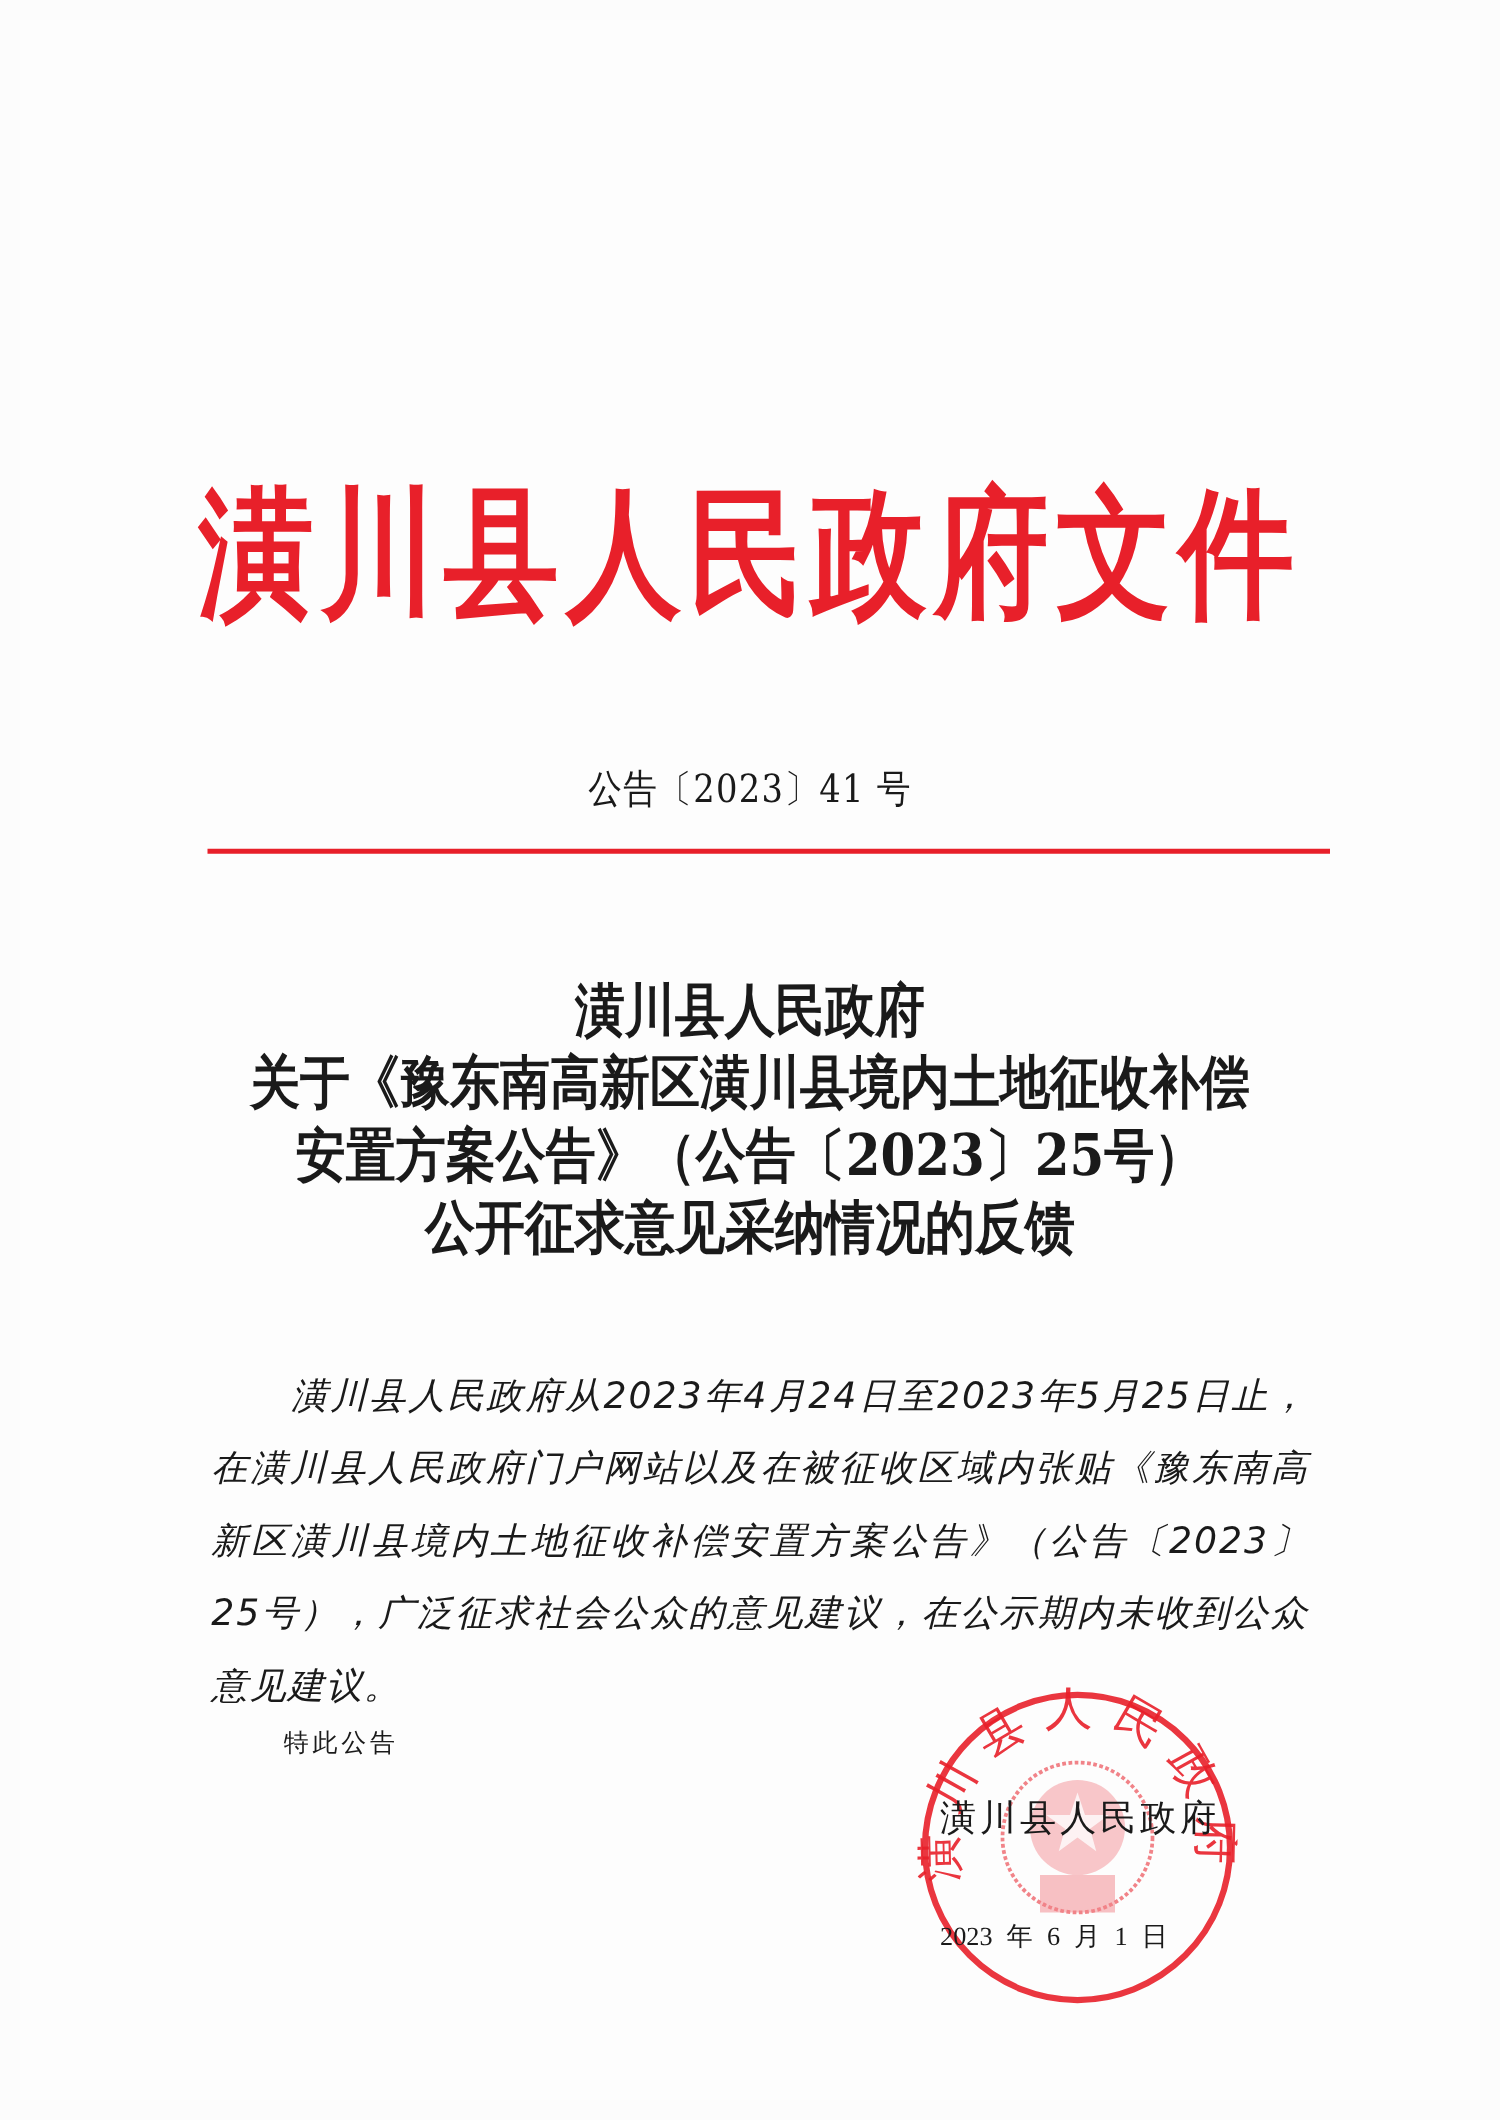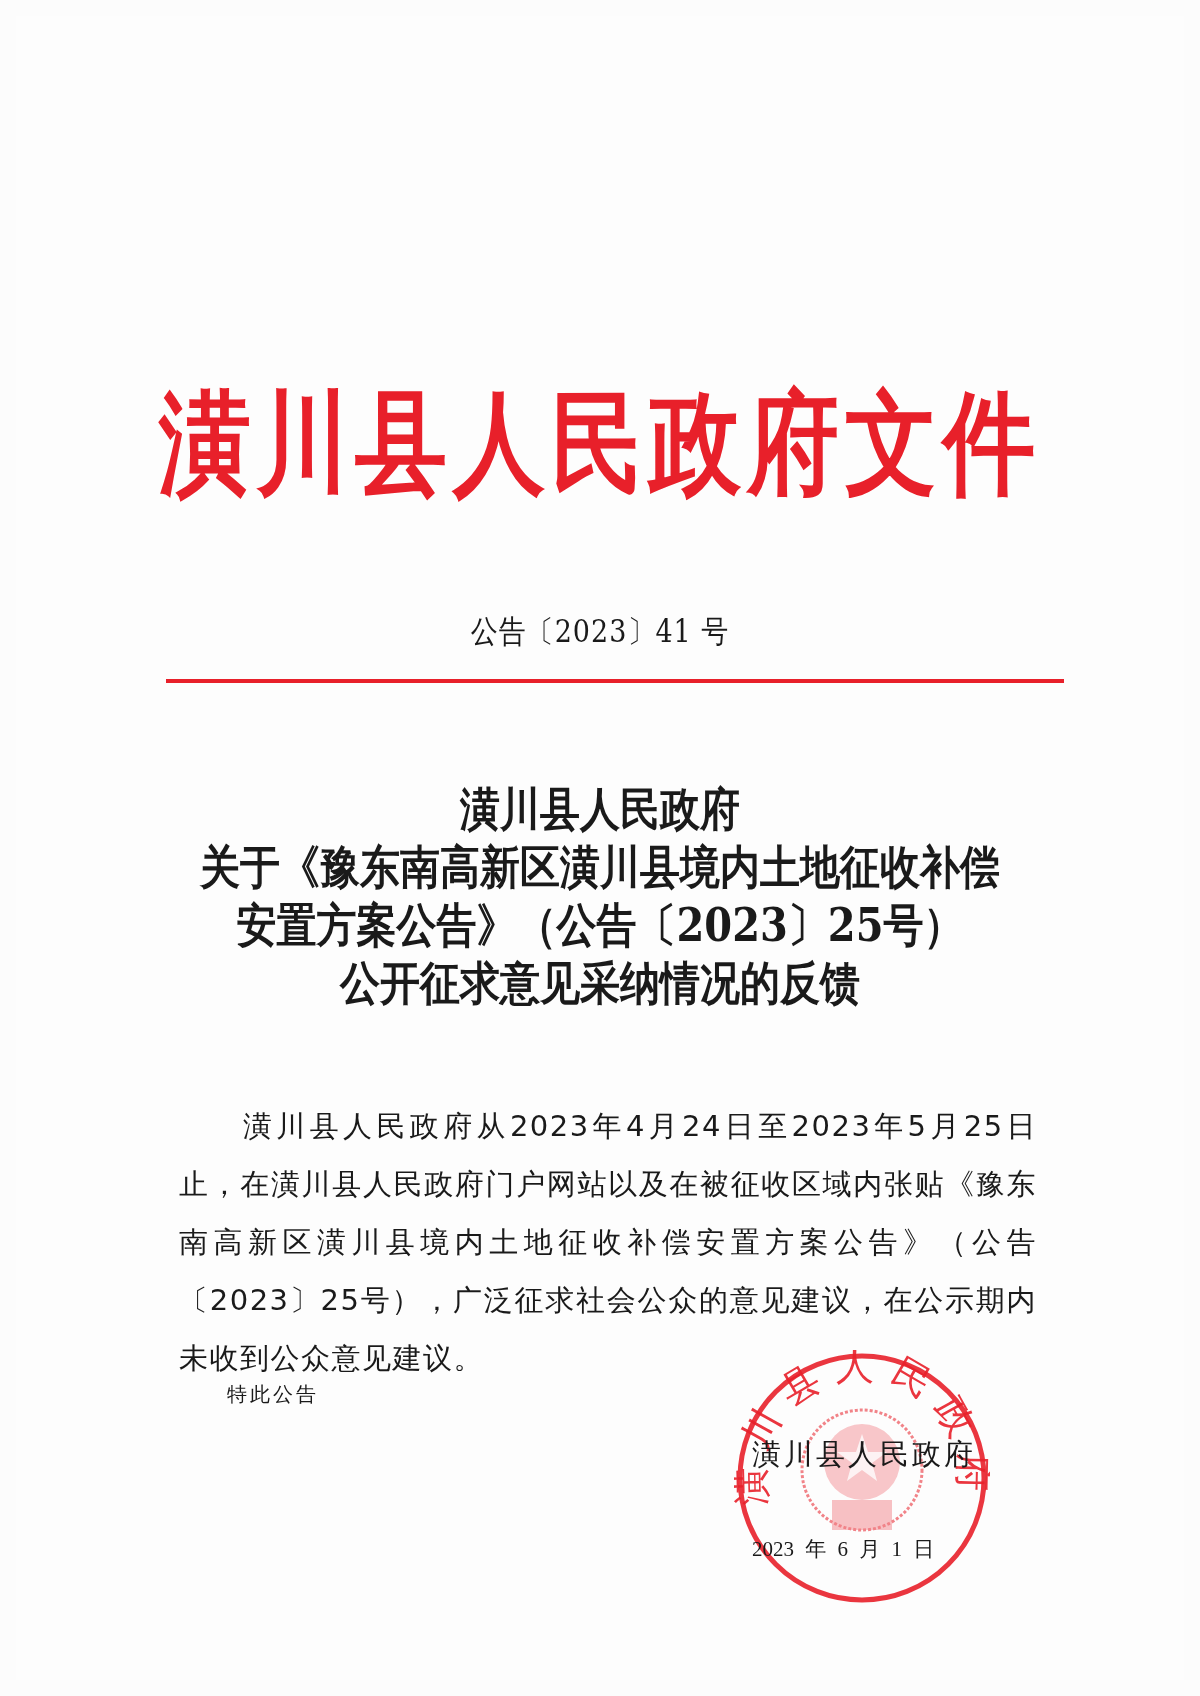--- a/index.html
+++ b/index.html
@@ -49,21 +49,21 @@
     transform: scaleY(1.15);
     white-space: nowrap;
   }
   .body {
     position: absolute; left: 163px; width: 890px; top: 1081px;
     font-family: "DejaVu Sans", sans-serif;
     font-size: 29px; line-height: 58px;
     text-align: justify;
     letter-spacing: 1.5px;
   }
-  .body p { margin: 16px; text-indent: 64px; }
+  .body p { margin: 6px; text-indent: 64px; font-style: italic; }
   .closing {
     position: absolute; left: 227px; top: 1365px;
     font-family: "DejaVu Sans", sans-serif;
     font-size: 20px; line-height: 58px;
     letter-spacing: 3px;
   }
   .seal {
     position: absolute; left: 734px; top: 1350px; width: 256px; height: 256px;
   }
   .signature {

